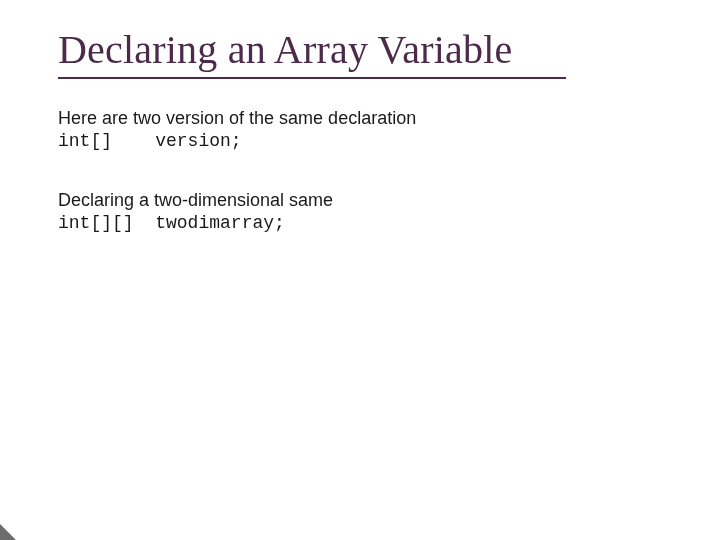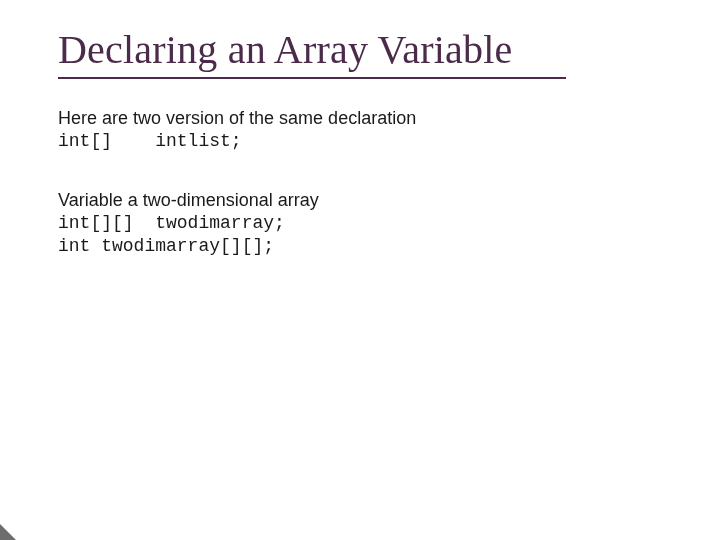--- a/index.html
+++ b/index.html
@@ -55,23 +55,22 @@
 </style>
 </head>
 <body>
 
 <div class="slide">
   <h1 class="title">Declaring an Array Variable</h1>
   <div class="rule"></div>
 
   <div class="body-text">
     <div>Here are two version of the same declaration</div>
-    <div class="mono">int[]    intlist;</div>
+    <div class="mono">int[]    version;</div>
   </div>
 
   <div class="body-text block2">
-    <div>Variable a two-dimensional array</div>
+    <div>Declaring a two-dimensional same</div>
     <div class="mono">int[][]  twodimarray;</div>
-    <div class="mono">int twodimarray[][];</div>
   </div>
 
   <div class="corner"></div>
 </div>
 
 </body></html>

